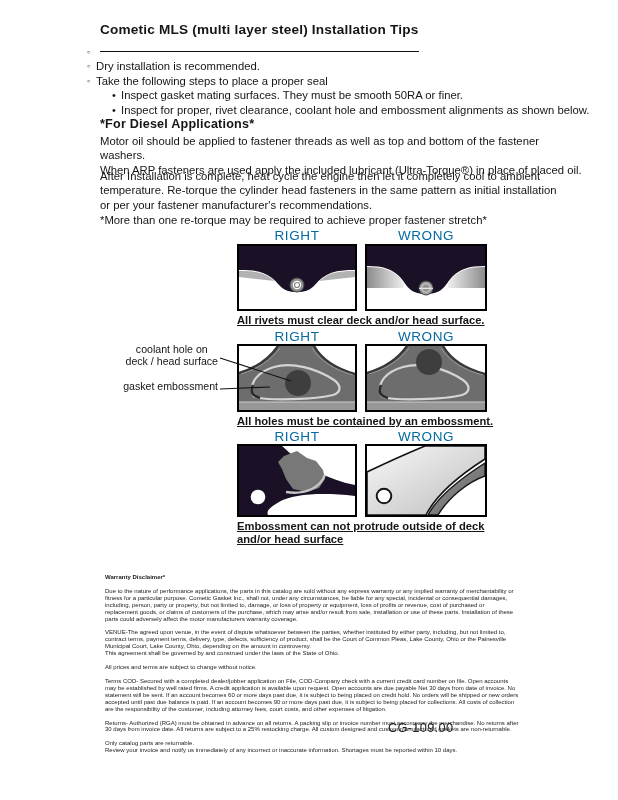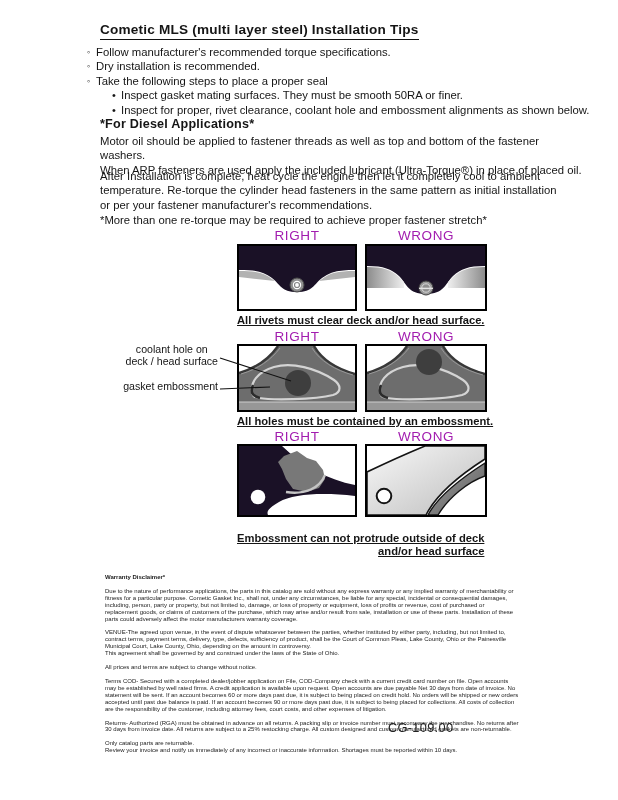--- a/index.html
+++ b/index.html
@@ -7,51 +7,51 @@
     position:relative; width:618px; height:800px; margin:0 auto;
     background:#ffffff; overflow:hidden;
     font-family:"Liberation Sans", sans-serif; color:#151515;
   }
   .abs { position:absolute; }
 
   .title {
     left:100px; top:22px; font-size:13.6px; font-weight:bold;
     letter-spacing:.2px;
   }
-  .title span { display:inline-block; border-bottom:1.6px solid #111; padding-bottom:2px;text-align:center; }
+  .title span { display:inline-block; border-bottom:1.6px solid #111; padding-bottom:14px;text-align:center; }
 
   .bullets { left:87px; top:45px; font-size:11.3px; line-height:14.4px; }
   .brow { display:flex; }
   .bmark { width:9px; font-size:9px; line-height:14.4px; }
   .srow { display:flex; margin-left:25px; }
   .smark { width:9px; font-size:11px; line-height:14.4px; }
 
   .diesel-h { left:100px; top:117px; font-size:12.6px; font-weight:bold; letter-spacing:.2px;text-align:right; }
   .para { left:100px; width:485px; font-size:11.3px; line-height:14.4px; white-space:pre-line; }
   .p1 { top:134px; }
   .p2 { top:169px; }
   .pnote { top:213px; }
 
-  .dlabel { font-size:13.5px; letter-spacing:.6px; text-align:center; color:#a21caf; }
+  .dlabel { font-size:13.5px; letter-spacing:.6px; text-align:center; color:#0369a1; }
   .dl-l { left:237px; width:120px; }
   .dl-r { left:365px; width:122px; }
 
   .dbox { border:2px solid #000; background:#fff; box-sizing:border-box; }
   .dbox svg { display:block; width:100%; height:100%; }
   .b1l { left:237px; top:244px; width:120px; height:67px; }
   .b1r { left:365px; top:244px; width:122px; height:67px; }
   .b2l { left:237px; top:344px; width:120px; height:68px; }
   .b2r { left:365px; top:344px; width:122px; height:68px; }
   .b3l { left:237px; top:444px; width:120px; height:73px; }
   .b3r { left:365px; top:444px; width:122px; height:73px; }
 
   .caption { left:237px; font-size:11.2px; font-weight:bold; line-height:12.8px; white-space:pre-line;text-decoration:underline; }
   .cap1 { top:314px; }
   .cap2 { top:415px; }
-  .cap3 { top:532px;text-align:right; }
+  .cap3 { top:520px; }
 
   .callout { right:400px; text-align:center; font-size:10.6px; line-height:11.6px; white-space:pre-line; }
   .co1 { top:344px; }
   .co2 { top:381px; }
   .callout-lines { left:95px; top:336px; width:210px; height:70px; pointer-events:none; }
 
   .fineprint { left:105px; top:574px; width:414px; font-size:6px; line-height:6.9px; color:#222; }
   .fp-h { font-weight:bold; margin-bottom:7px; }
   .fp { white-space:pre-line; margin-bottom:7px; }
   .fp.tight { margin-bottom:0; }
@@ -63,21 +63,20 @@
 
 <div class="page">
 
   <div class="abs title">
     <span>Cometic MLS (multi layer steel) Installation Tips</span>
   </div>
 
   <div class="abs bullets">
     <div class="brow">
       <span class="bmark">◦</span>
-      <span>Follow manufacturer's recommended torque specifications.</span>
     </div>
     <div class="brow">
       <span class="bmark">◦</span>
       <span>Dry installation is recommended.</span>
     </div>
     <div class="brow">
       <span class="bmark">◦</span>
       <span>Take the following steps to place a proper seal</span>
     </div>
     <div class="srow">

